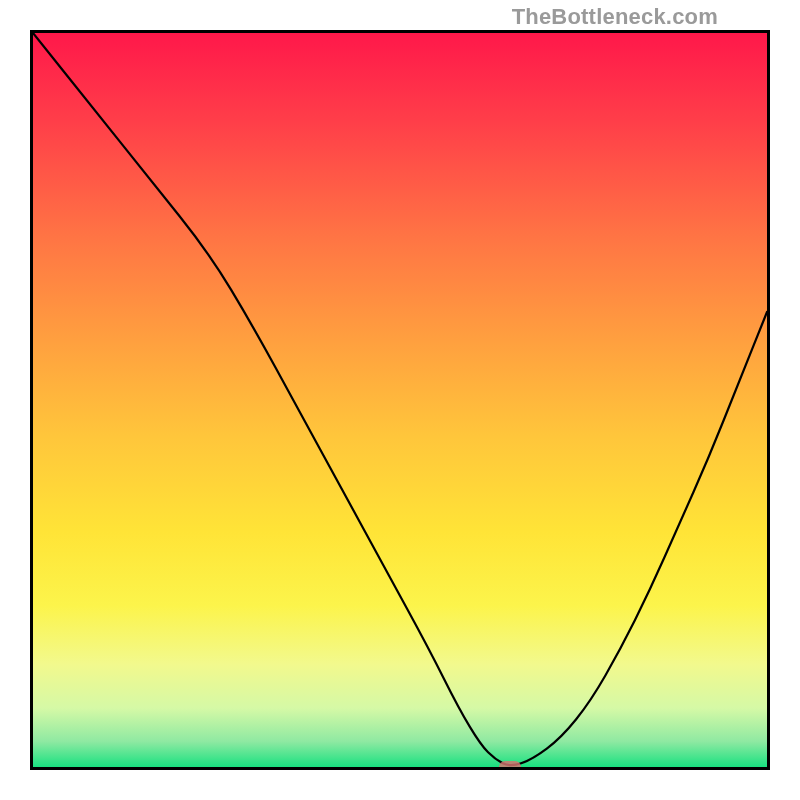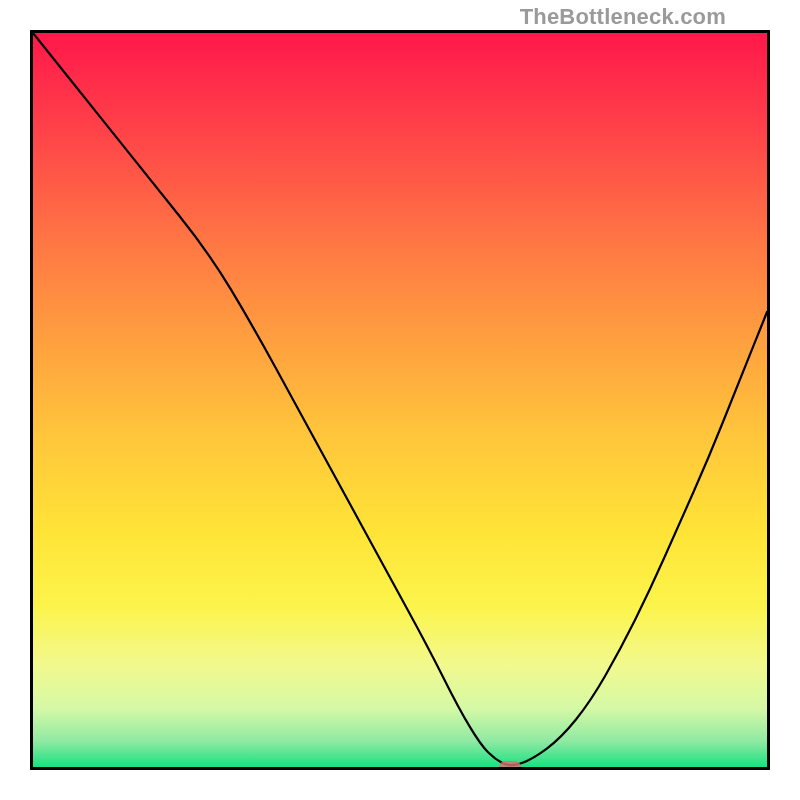--- a/index.html
+++ b/index.html
@@ -8,21 +8,20 @@
     width: 800px;
     height: 800px;
     overflow: hidden;
     background: #ffffff;
     font-family: Arial, Helvetica, sans-serif;
   }
   .chart-wrapper {
     position: relative;
     width: 752px;
     height: 800px;
-    padding-left: 8px;
   }
   .chart-frame {
     position: absolute;
     left: 30px;
     top: 30px;
     width: 740px;
     height: 740px;
     border: 3px solid #000;
     box-sizing: border-box;
     overflow: hidden;

